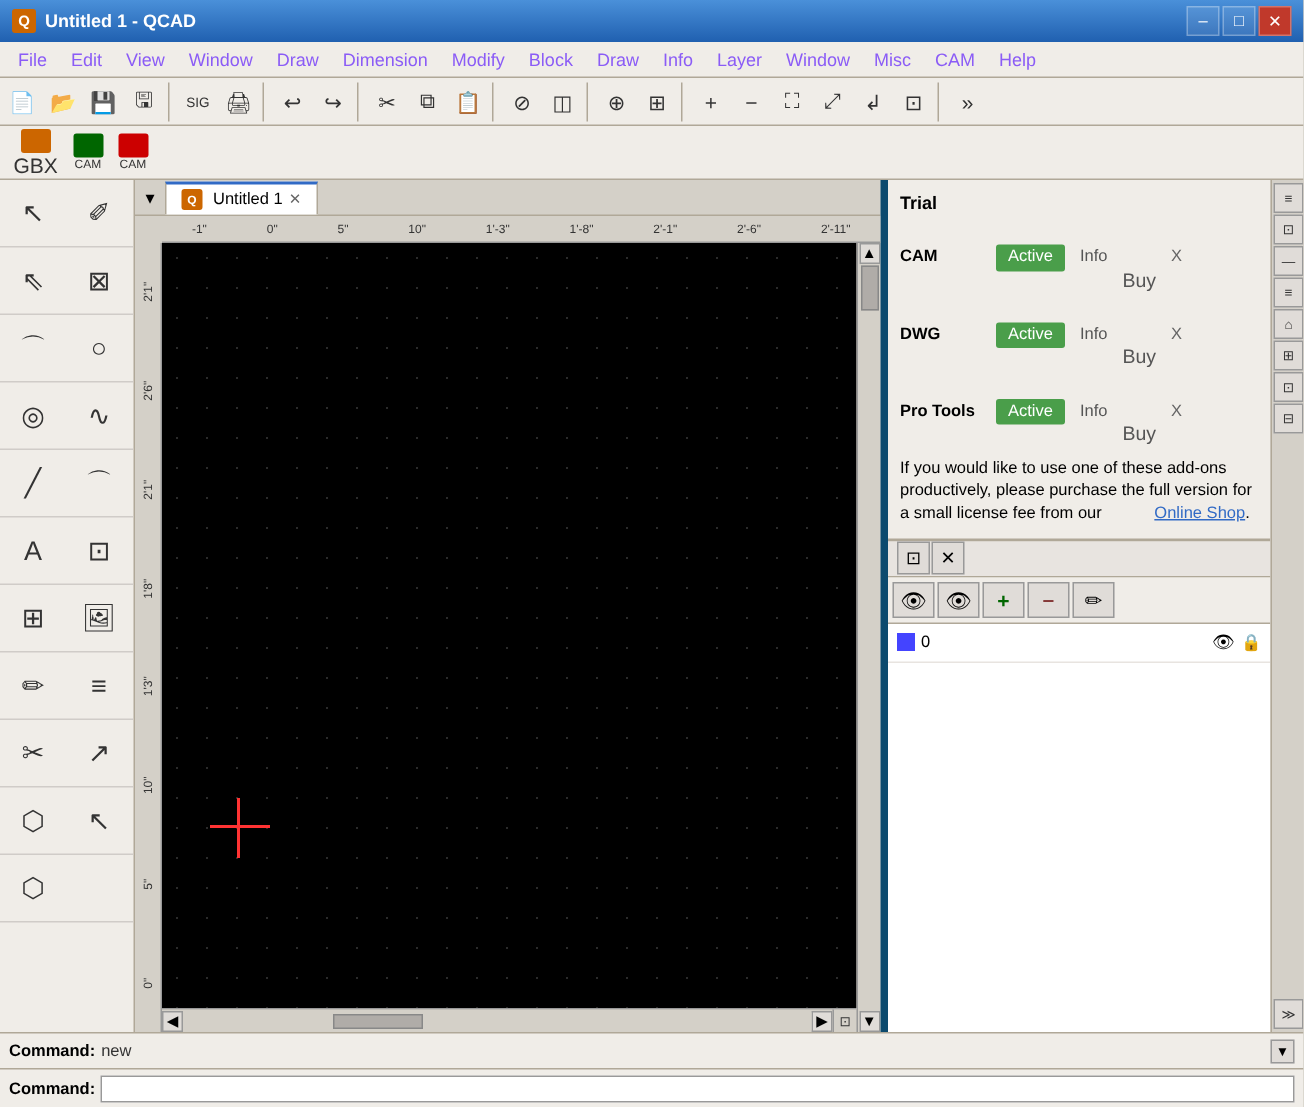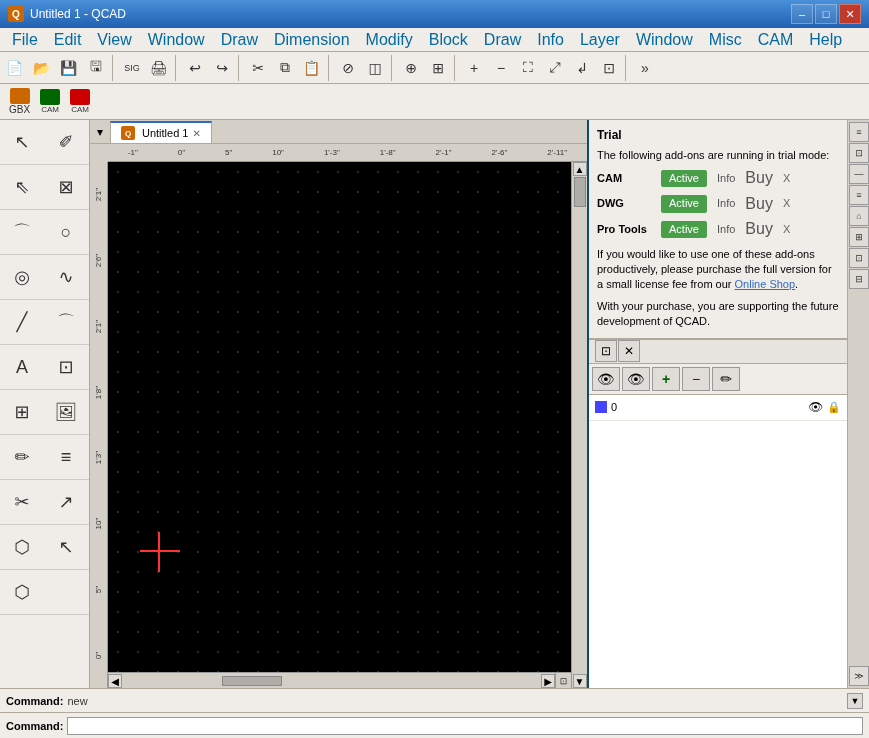--- a/index.html
+++ b/index.html
@@ -8,42 +8,42 @@
     
     #titlebar {
       background: linear-gradient(to bottom, #4a90d9, #2060b0);
       color: white;
       height: 28px;
       display: flex;
       align-items: center;
       padding: 0 8px;
       user-select: none;
     }
-    #titlebar .title-text { flex: 1; font-size: 12px; font-weight: normal; }
+    #titlebar .title-text { flex: 1; font-size: 12px; font-weight: bold; }
     #titlebar .win-btn {
       width: 22px; height: 20px; display: inline-flex; align-items: center; justify-content: center;
       font-size: 11px; cursor: pointer; color: white; margin-left: 2px;
       border: 1px solid rgba(255,255,255,0.3); background: rgba(255,255,255,0.1);
     }
     #titlebar .win-btn.close { background: #c0392b; }
 
     
     #menubar {
       background: #f0ede8;
       height: 24px;
       display: flex;
       align-items: center;
       border-bottom: 1px solid #b0a898;
       padding: 0 4px;
     }
     .menu-item {
       padding: 2px 8px;
       cursor: pointer;
-      font-size: 16px;
-      color: #0369a1;
+      font-size: 12px;
+      color: #8b5cf6;
     }
 
     
     #toolbar-area {
       background: #f0ede8;
       border-bottom: 1px solid #b0a898;
       display: flex;
       align-items: center;
       flex-wrap: wrap;
       padding: 2px;
@@ -202,21 +202,21 @@
       border-top: 1px solid #999;
     }
     .hscroll-btn { width: 14px; height: 14px; background: #e0dcd8; border: 1px solid #999; display: flex; align-items: center; justify-content: center; cursor: pointer; font-size: 10px; }
     .hscroll-track { flex: 1; height: 12px; background: #d4d0c8; position: relative; }
     .hscroll-thumb { width: 60px; height: 10px; background: #b0aca8; border: 1px solid #888; position: absolute; left: 100px; top: 1px; cursor: pointer; }
 
     
     #right-panel {
       width: 260px;
       background: #f0ede8;
-      border-left: 2px solid #0c4a6e;
+      border-left: 5px solid #0c4a6e;
       display: flex;
       flex-direction: column;
       flex-shrink: 0;
     }
     
     
     #trial-panel {
       padding: 8px;
       border-bottom: 1px solid #b0a898;
       flex-shrink: 0;
@@ -236,23 +236,23 @@
     .trial-name { width: 60px; font-size: 11px; font-weight: bold; }
     .trial-active {
       background: #4a9e4a;
       color: white;
       padding: 1px 8px;
       font-size: 11px;
       border-radius: 2px;
       cursor: pointer;
     }
     .trial-info { color: #555; font-size: 11px; cursor: pointer; }
-    .trial-buy { color: #555; font-size: 16px; cursor: pointer; }
+    .trial-buy { color: #555; font-size: 13px; cursor: pointer; margin-top: 30px; }
     .trial-x { color: #666; font-size: 11px; cursor: pointer; }
-    .trial-link { color: #316ac5; text-decoration: underline; cursor: pointer; }
+    .trial-link { color: #316ac5; text-decoration: underline; cursor: pointer; margin-left: 32px; }
     
     
     #layer-list-panel {
       flex: 1;
       display: flex;
       flex-direction: column;
       border-top: 1px solid #b0a898;
       min-height: 160px;
     }
     #layer-list-header {
@@ -435,21 +435,21 @@
     <button class="tb-btn">⤢</button>
     <button class="tb-btn">↲</button>
     <button class="tb-btn">⊡</button>
     <div class="tb-sep"></div>
     <button class="tb-btn">»</button>
   </div>
 
 <div id="plugin-toolbar">
 <div class="plugin-btn">
       <div style="width: 20px; height: 16px; background: rgb(204, 102, 0); border-radius: 2px;"></div>
-      <div style="font-size: 10px;">GBX</div>
+      <div style="font-size: 14px;">GBX</div>
     </div>
     <div class="plugin-btn">
       <div style="width: 20px; height: 16px; background: rgb(0, 102, 0); border-radius: 2px;"></div>
       <div style="font-size: 8px;">CAM</div>
     </div>
     <div class="plugin-btn">
       <div style="width: 20px; height: 16px; background: rgb(204, 0, 0); border-radius: 2px;"></div>
       <div style="font-size: 8px;">CAM</div>
     </div>
   </div>
@@ -577,21 +577,20 @@
       </div>
     </div>
   </div>
 
   <div id="right-panel" style="display:flex;flex-direction:row;width:282px;">
     <div class="right-panel-inner" style="flex:1;display:flex;flex-direction:column;overflow:hidden;">
 
       <div id="trial-panel">
         <div id="trial-header">Trial</div>
         <div id="trial-body">
-          <p style="margin-bottom:4px;">The following add-ons are running in trial mode:</p>
 
           <div class="trial-row">
             <span class="trial-name">CAM</span>
             <span class="trial-active">Active</span>
             <span class="trial-info" style="margin-left:6px;">Info</span>
             <span class="trial-buy" style="margin-left:6px;">Buy</span>
             <span class="trial-x" style="margin-left:6px;">X</span>
           </div>
 
           <div class="trial-row">
@@ -607,21 +606,20 @@
             <span class="trial-active">Active</span>
             <span class="trial-info" style="margin-left:6px;">Info</span>
             <span class="trial-buy" style="margin-left:6px;">Buy</span>
             <span class="trial-x" style="margin-left:6px;">X</span>
           </div>
 
           <p style="margin-top:6px;line-height:1.4;">
             <span>If you would like to use one of these add-ons productively, please purchase the full version for a small license fee from our</span>
             <span class="trial-link">Online Shop</span><span>.</span>
           </p>
-          <p style="margin-top:6px;line-height:1.4;">With your purchase, you are supporting the future development of QCAD.</p>
         </div>
       </div>
 
       <div id="layer-list-panel">
         <div id="layer-list-header">
           <div id="layer-list-controls">
             <button class="layer-ctrl-btn" title="Float">⊡</button>
             <button class="layer-ctrl-btn" title="Close">✕</button>
           </div>
         </div>

